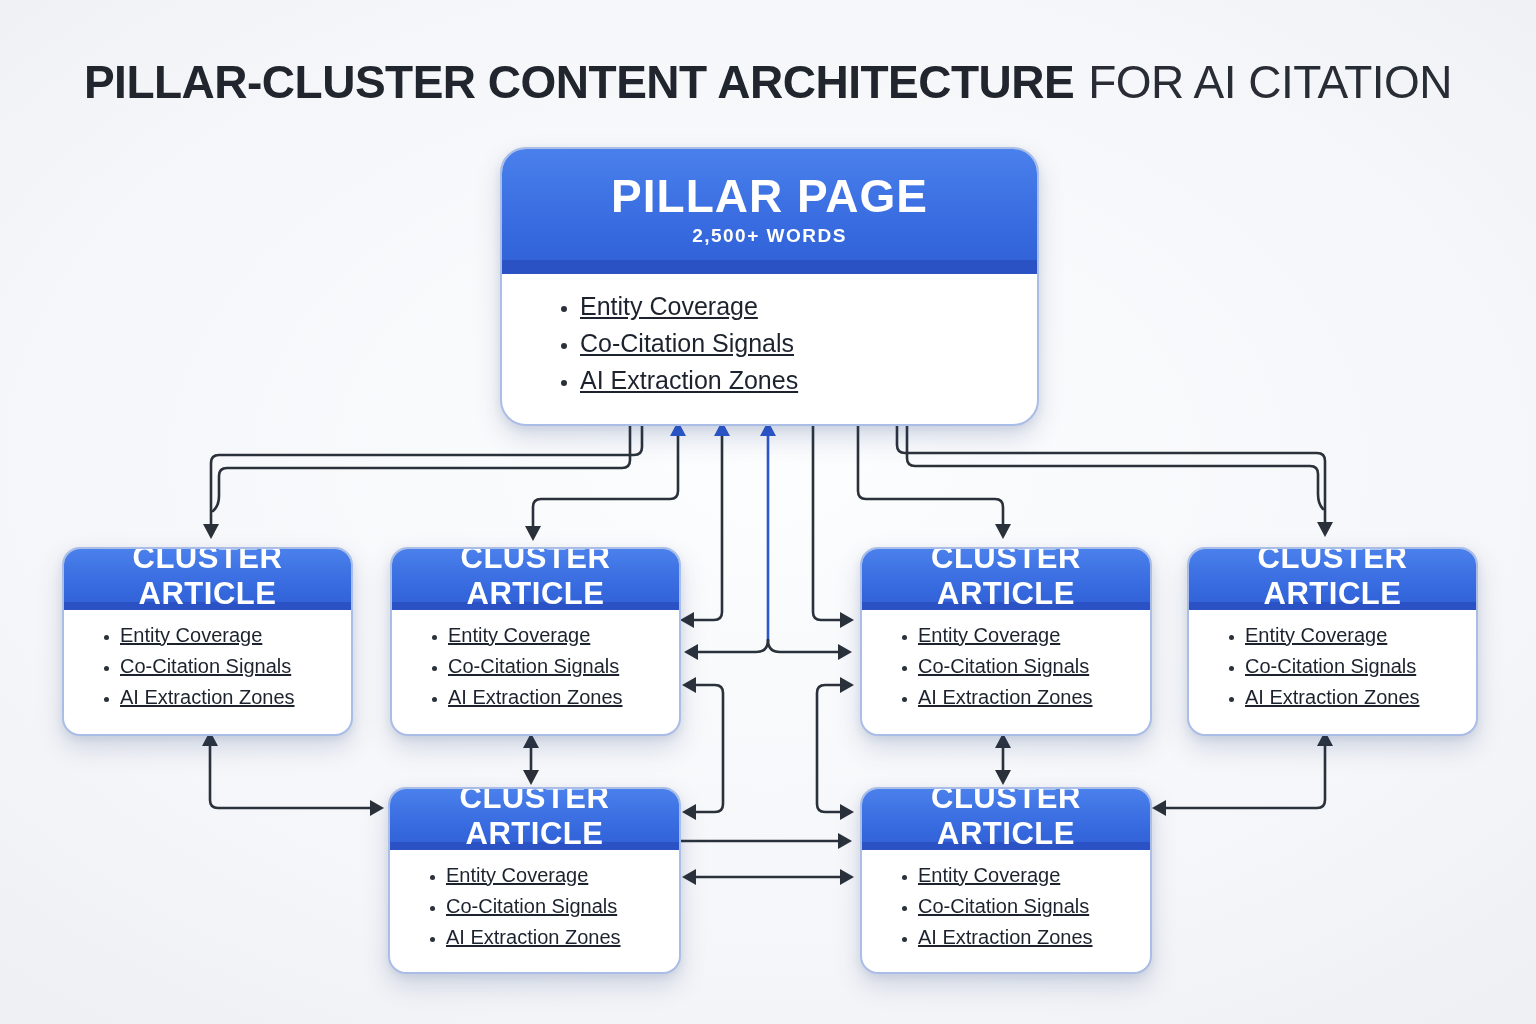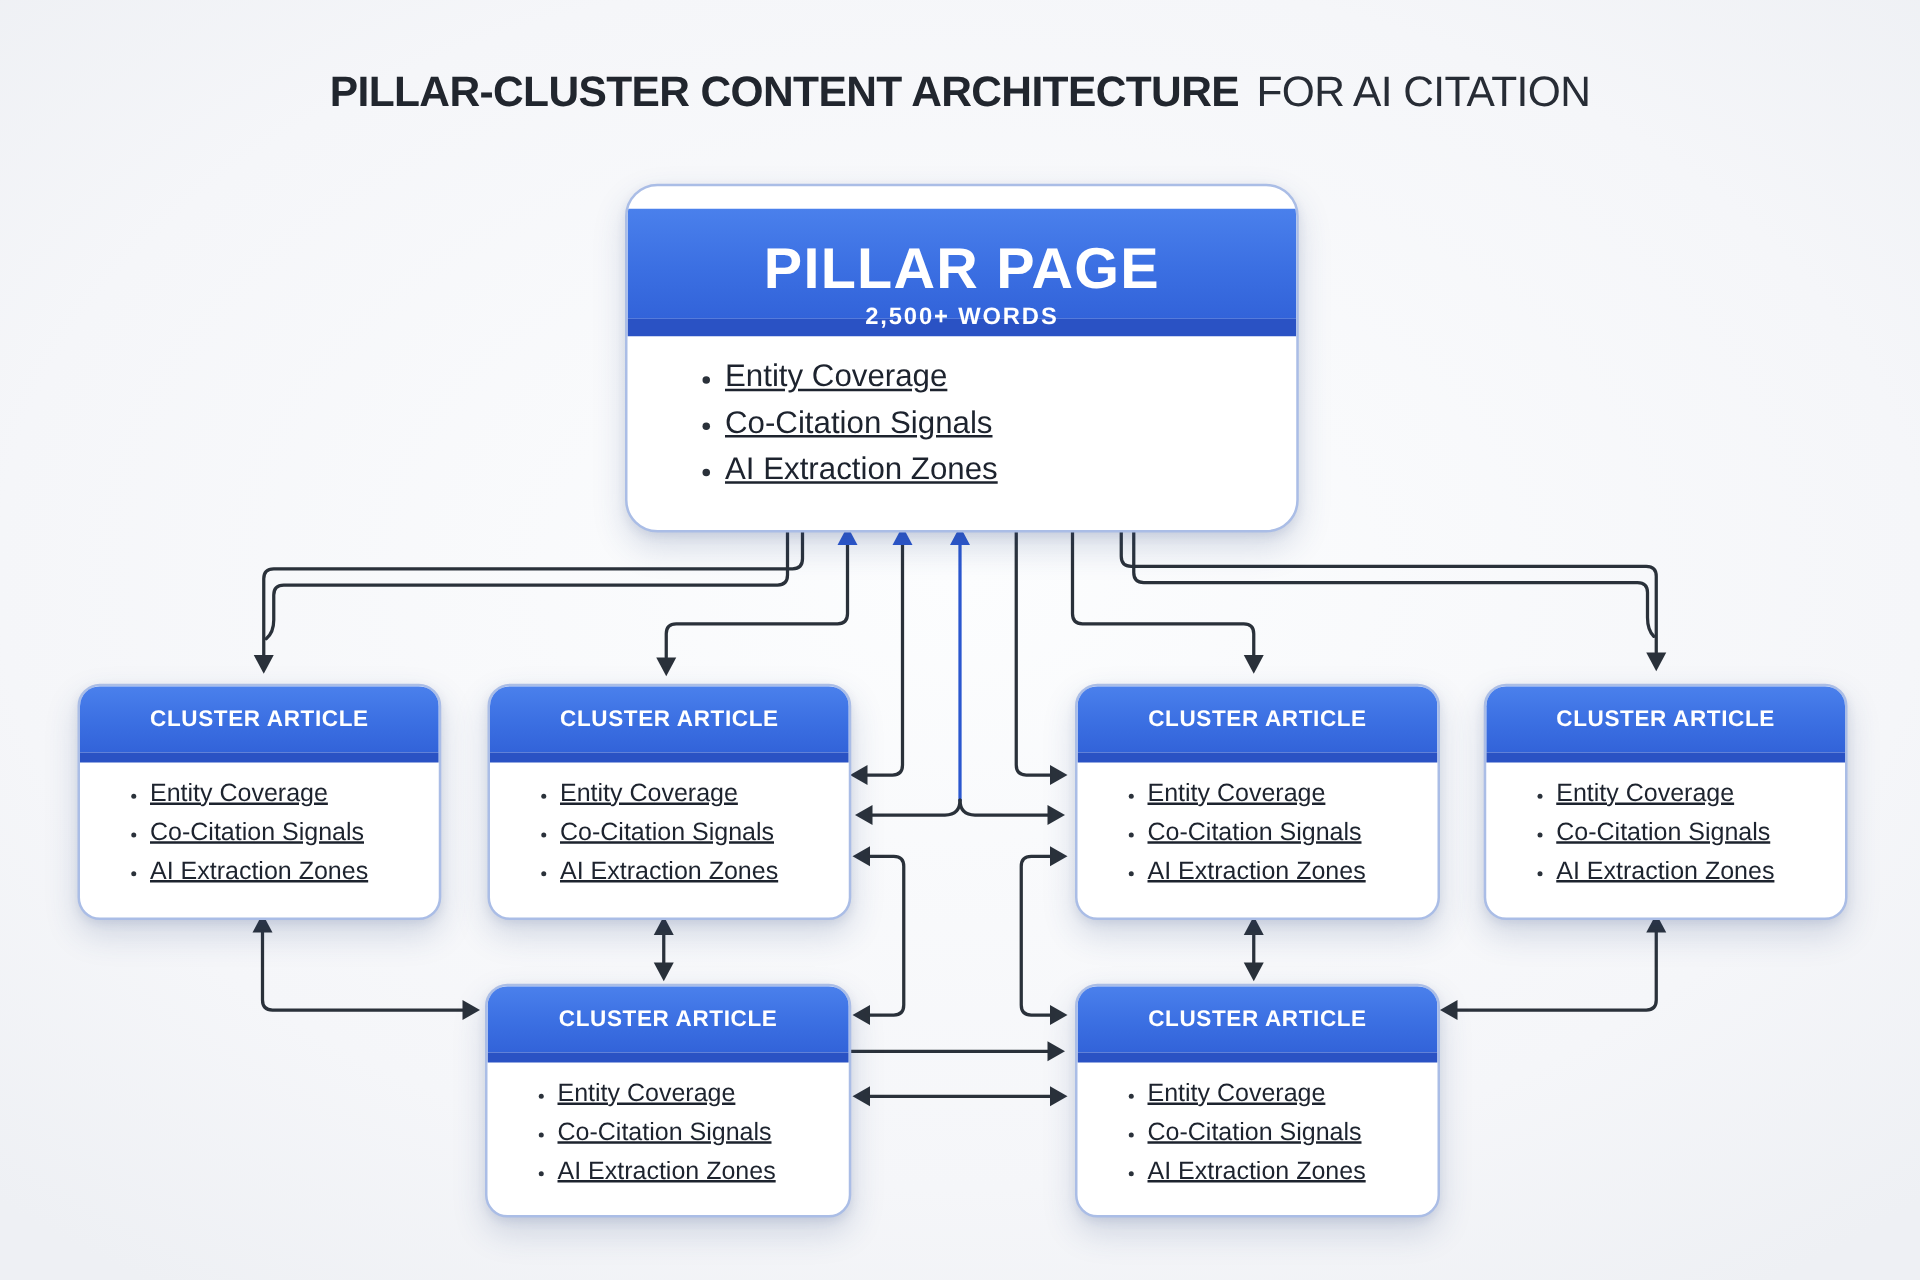--- a/index.html
+++ b/index.html
@@ -6,21 +6,21 @@
   body{
     width:1536px;height:1024px;position:relative;overflow:hidden;
     font-family:"Liberation Sans","DejaVu Sans",sans-serif;
     background:radial-gradient(ellipse 1100px 700px at 50% 45%, #fcfdfe 0%, #f5f6f9 70%, #eef0f4 100%);
   }
   .stage{position:absolute;inset:0;}
 
   
   .diagram-title{
     position:absolute;left:0;top:55px;width:1536px;text-align:center;
-    font-size:34px;letter-spacing:-0.5px;color:#21262e;white-space:nowrap;
+    font-size:46px;letter-spacing:-0.5px;color:#21262e;white-space:nowrap;
   }
   .diagram-title .t-bold{font-weight:bold;}
   .diagram-title .t-light{font-weight:normal;color:#272c35;margin-left:14px;}
 
   
   svg.connectors{position:absolute;left:0;top:0;z-index:1;}
   .cline{fill:none;stroke:#2a313a;stroke-width:2.6;stroke-linecap:round;}
   .cline-blue{fill:none;stroke:#2b57cf;stroke-width:2.6;stroke-linecap:round;}
   .ah{fill:#2a313a;stroke:none;}
   .ah-blue{fill:#2b57cf;stroke:none;}
@@ -39,29 +39,29 @@
   .cb2{left:390px;top:547px;}
   .cb3{left:860px;top:547px;width:288px;}
   .cb4{left:1187px;top:547px;}
   .cb5{left:388px;top:787px;width:289px;height:183px;}
   .cb6{left:860px;top:787px;width:288px;height:183px;}
 
   .box-header{
     background:linear-gradient(180deg,#4a80ec 0%,#3b6fe2 55%,#3263d9 100%);
     color:#ffffff;text-align:center;
   }
-  .pillar-box .box-header{height:88px;margin-top:18px;}
+  .pillar-box .box-header{height:111px;}
   .cluster-box .box-header{height:53px;display:flex;align-items:center;justify-content:center;}
   .box-stripe{background:#2a52c4;}
   .pillar-box .box-stripe{height:14px;}
   .cluster-box .box-stripe{height:8px;}
 
   .pillar-title{font-size:46px;font-weight:bold;letter-spacing:1px;padding-top:22px;line-height:50px;}
   .pillar-subtitle{font-size:19px;font-weight:bold;letter-spacing:1.5px;margin-top:4px;text-align:center;}
-  .cluster-title{font-size:18px;font-weight:bold;letter-spacing:0.5px;}
+  .cluster-title{font-size:31px;font-weight:bold;letter-spacing:0.5px;}
 
   ul.bullets{margin:0;color:#1d232e;text-decoration:underline;}
   .pillar-box ul.bullets{padding:20px 20px 0 78px;font-size:25px;}
   .pillar-box ul.bullets li{margin-bottom:12px;line-height:25px;}
   .cluster-box ul.bullets{padding:15px 10px 0 56px;font-size:20px;}
   .cluster-box ul.bullets li{margin-bottom:11px;line-height:20px;}
   ul.bullets li::marker{color:#2a313a;font-size:0.8em;}
 </style>
 </head>
 <body>

